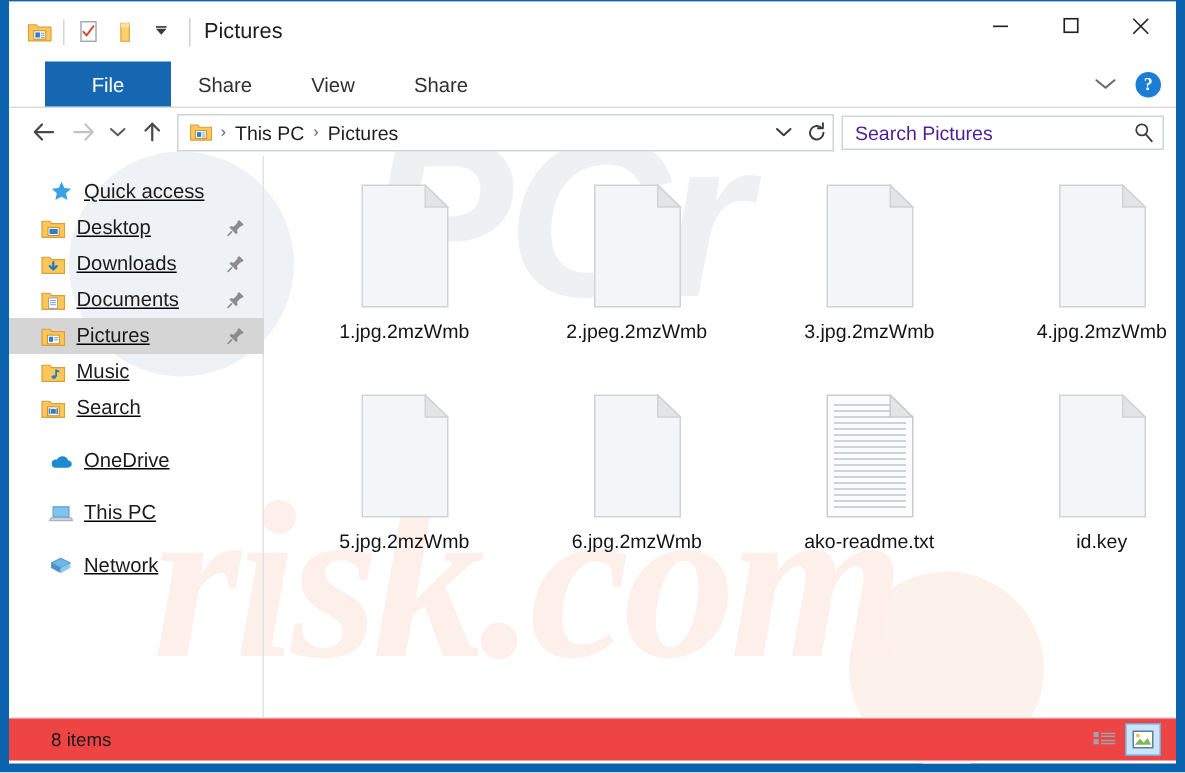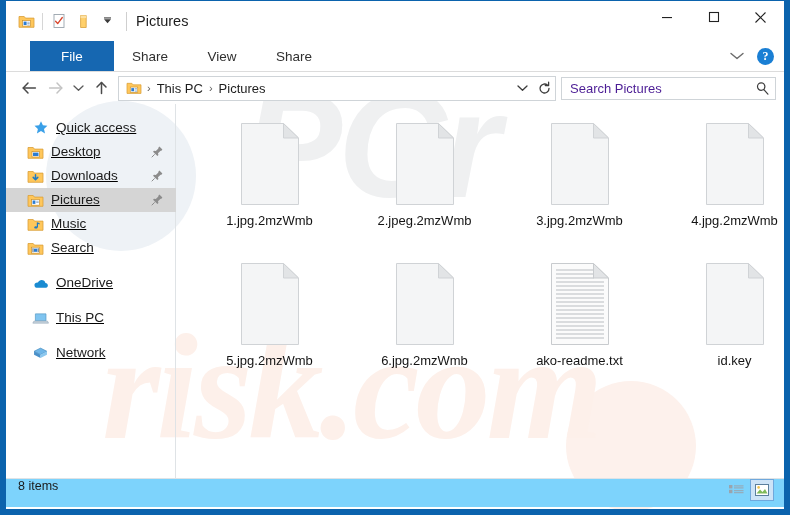--- a/index.html
+++ b/index.html
@@ -303,24 +303,24 @@
     line-height: 1.2;
     white-space: nowrap;
   }
 
   
   #statusbar {
     position: relative;
     z-index: 3;
     height: 28px;
     border-top: 1px solid #dfe3e6;
-    background: #7dd3fc;
-    display: flex;
-    align-items: flex-start;
-    padding-left: 12px;
+    background: #ef4444;
+    display: flex;
+    align-items: center;
+    padding-left: 28px;
   }
   #status-count {
     font-size: 12.5px;
     color: #1b1b1b;
   }
   #status-views {
     margin-left: auto;
     display: flex;
     align-items: center;
     gap: 2px;
@@ -534,20 +534,38 @@
         </span>
         <span class="nav-label">Downloads</span>
         <span class="pin">
           <svg width="13" height="13" viewBox="0 0 13 13">
             <path d="M8.4 1.6l3 3-1.3 1.3-.5-.2-2.6 2.6.4 1.8-1 1-4.4-4.4 1-1 1.8.4L7.4 3.4l-.2-.5z" fill="#8c8c8c"></path>
             <path d="M3.4 9.6L1 12" stroke="#8c8c8c" stroke-width="1" stroke-linecap="round"></path>
           </svg>
         </span>
       </div>
 
+      <div class="nav-item indent">
+        <span class="nav-ico">
+          <svg width="17" height="15" viewBox="0 0 17 15">
+            <path d="M1 2.5h5.2l1.3 1.6H16v9.2H1z" fill="#ffc75b" stroke="#d9a03a" stroke-width="0.8"></path>
+            <rect x="5.4" y="5.6" width="6" height="7" fill="#ffffff" stroke="#9aa4ad" stroke-width="0.7"></rect>
+            <rect x="6.4" y="7" width="4" height="0.7" fill="#8aa6c4"></rect>
+            <rect x="6.4" y="8.4" width="4" height="0.7" fill="#8aa6c4"></rect>
+            <rect x="6.4" y="9.8" width="4" height="0.7" fill="#8aa6c4"></rect>
+          </svg>
+        </span>
+        <span class="nav-label">Documents</span>
+        <span class="pin">
+          <svg width="13" height="13" viewBox="0 0 13 13">
+            <path d="M8.4 1.6l3 3-1.3 1.3-.5-.2-2.6 2.6.4 1.8-1 1-4.4-4.4 1-1 1.8.4L7.4 3.4l-.2-.5z" fill="#8c8c8c"></path>
+            <path d="M3.4 9.6L1 12" stroke="#8c8c8c" stroke-width="1" stroke-linecap="round"></path>
+          </svg>
+        </span>
+      </div>
 
       <div class="nav-item indent selected">
         <span class="nav-ico">
           <svg width="17" height="15" viewBox="0 0 17 15">
             <path d="M1 2.5h5.2l1.3 1.6H16v9.2H1z" fill="#ffc75b" stroke="#d9a03a" stroke-width="0.8"></path>
             <rect x="4.6" y="6.4" width="8" height="5.8" fill="#ffffff" stroke="#c9912e" stroke-width="0.7"></rect>
             <rect x="5.6" y="7.5" width="2.8" height="3.4" fill="#2b7cd3"></rect>
             <rect x="9.2" y="7.8" width="2.5" height="0.8" fill="#8aa6c4"></rect>
             <rect x="9.2" y="9.2" width="2.5" height="0.8" fill="#8aa6c4"></rect>
           </svg>

